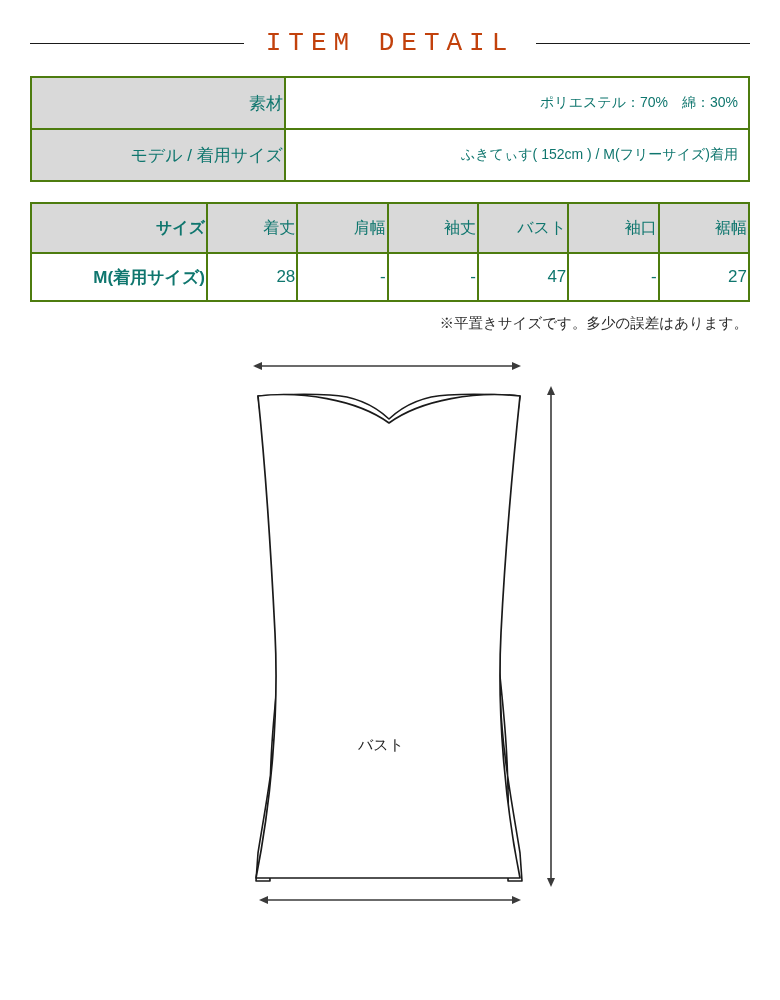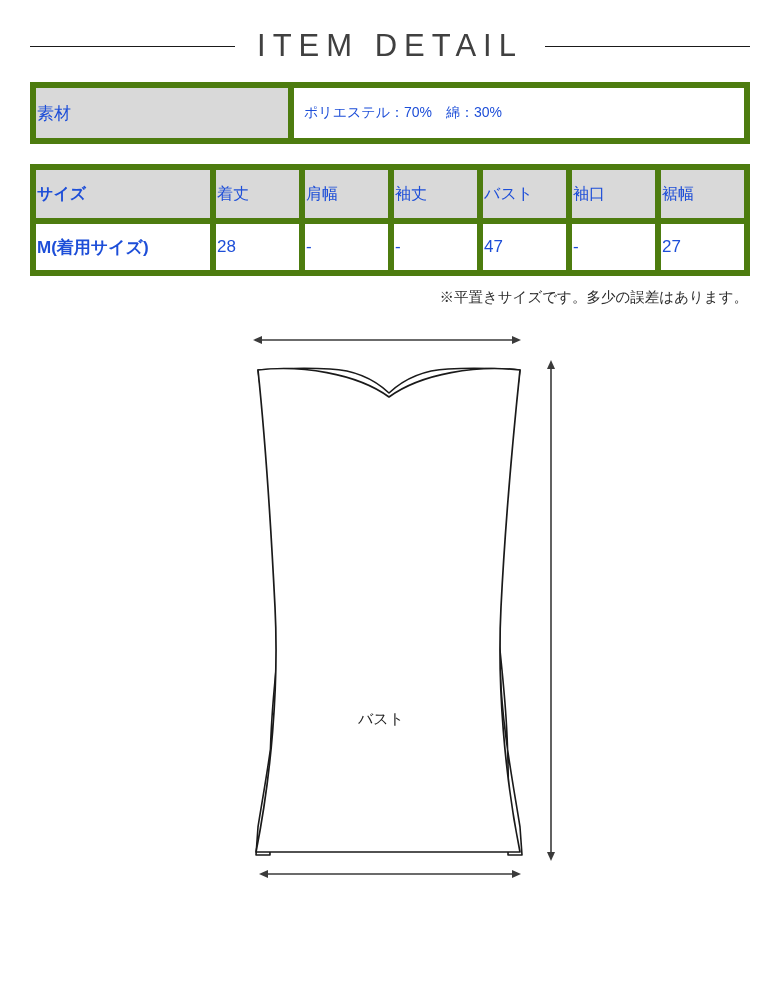--- a/index.html
+++ b/index.html
@@ -24,44 +24,44 @@
     padding: 28px 30px 18px 30px;
     box-sizing: border-box;
   }
   .header .rule {
     flex: 1 1 auto;
     height: 1px;
     background: #1a1a1a;
   }
   .header .title {
     flex: 0 0 auto;
-    font-family: Liberation Sans, sans-serif;
-    font-size: 31px;
+    font-family: Liberation Mono, monospace;
+    font-size: 26px;
     letter-spacing: 7px;
-    color: #404040;
+    color: #c2410c;
     padding: 0 22px;
     white-space: nowrap;
     font-weight: 400;
   }
 
   
   .table-wrap {
     padding: 0 30px;
     box-sizing: border-box;
   }
   table {
     width: 100%;
     border-collapse: collapse;
     table-layout: fixed;
   }
   table td, table th {
-    border: 6px solid #4d7c0f;
-    text-align: left;
+    border: 2px solid #4d7c0f;
+    text-align: right;
     font-weight: normal;
-    color: #1d4ed8;
+    color: #0f766e;
   }
 
   
   .material-table td {
     height: 48px;
     font-size: 14px;
   }
   .material-table .label-cell {
     background: #d9d9d9;
     width: 250px;
@@ -123,20 +123,24 @@
   <div class="title">ITEM DETAIL</div>
   <div class="rule"></div>
 </div>
 
 <div class="table-wrap">
   <table class="material-table">
     <tbody>
       <tr>
         <td class="label-cell">素材</td>
         <td class="value-cell">ポリエステル：70%　綿：30%</td>
+      </tr>
+      <tr>
+        <td class="label-cell">モデル / 着用サイズ</td>
+        <td class="value-cell">ふきてぃす( 152cm ) / M(フリーサイズ)着用</td>
       </tr>
     </tbody>
   </table>
 
   <table class="size-table">
     <thead>
       <tr>
         <th class="first-col">サイズ</th>
         <th>着丈</th>
         <th>肩幅</th>

